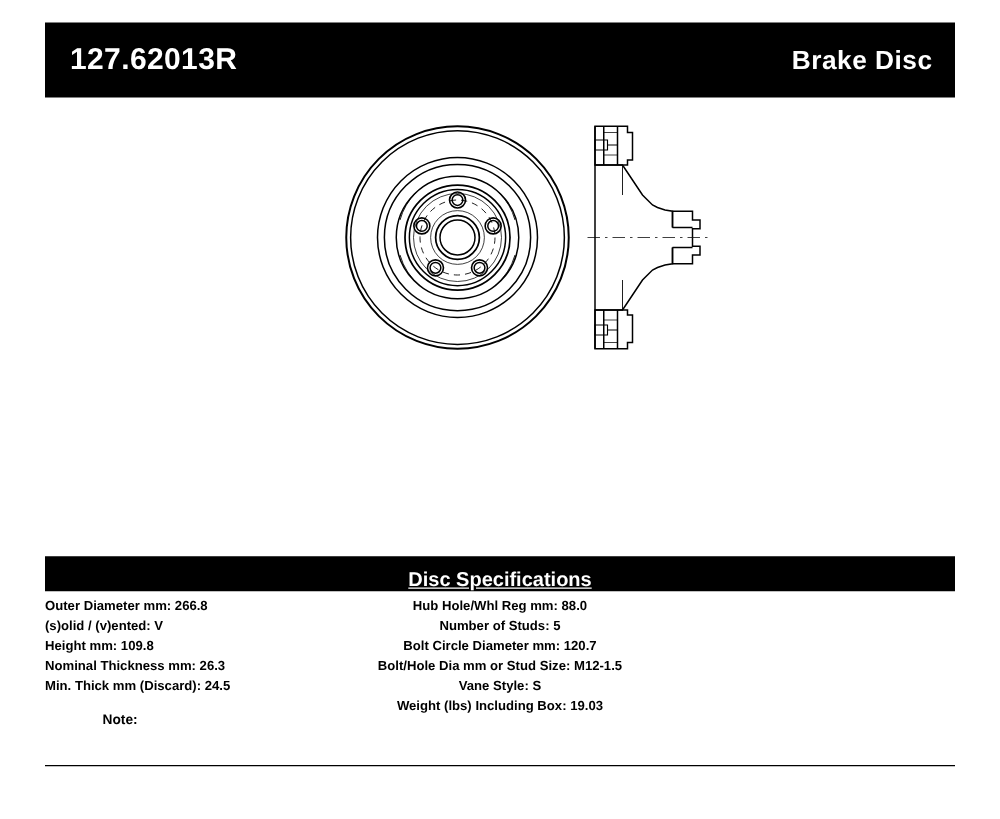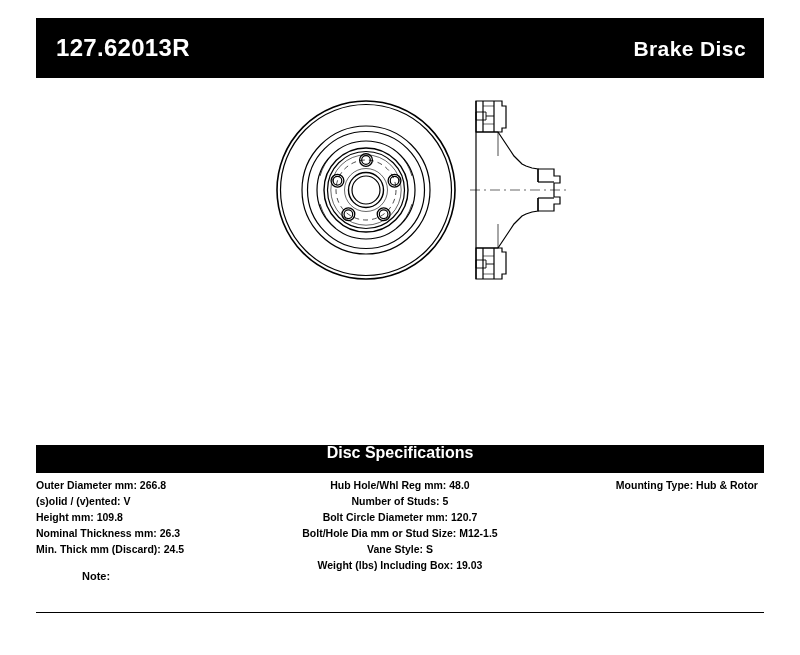--- a/index.html
+++ b/index.html
@@ -59,22 +59,23 @@
   
   .spec-title-bar {
     position: absolute;
     left: 36px;
     top: 445px;
     width: 728px;
     height: 28px;
     background: #000000;
     color: #ffffff;
     display: flex;
-    align-items: flex-start;
+    align-items: flex-end;
     justify-content: center;
+    text-decoration: underline;
   }
   .spec-title {
     font-size: 16px;
     font-weight: bold;
     line-height: 1;
   }
 
   .spec-columns {
     position: absolute;
     left: 36px;
@@ -248,31 +249,28 @@
 
   <div class="spec-col left">
     <div class="spec-line">Outer Diameter mm: 266.8</div>
     <div class="spec-line">(s)olid / (v)ented: V</div>
     <div class="spec-line">Height mm: 109.8</div>
     <div class="spec-line">Nominal Thickness mm: 26.3</div>
     <div class="spec-line">Min. Thick mm (Discard): 24.5</div>
   </div>
 
   <div class="spec-col mid">
-    <div class="spec-line">Hub Hole/Whl Reg mm: 48.0</div>
+    <div class="spec-line">Hub Hole/Whl Reg mm: 88.0</div>
     <div class="spec-line">Number of Studs: 5</div>
     <div class="spec-line">Bolt Circle Diameter mm: 120.7</div>
     <div class="spec-line">Bolt/Hole Dia mm or Stud Size: M12-1.5</div>
     <div class="spec-line">Vane Style: S</div>
     <div class="spec-line">Weight (lbs) Including Box: 19.03</div>
   </div>
 
-  <div class="spec-col right">
-    <div class="spec-line">Mounting Type: Hub &amp; Rotor</div>
-  </div>
 
 </div>
 
 <div class="note-row">
   <span class="note-label">Note:</span>
   <span></span>
 </div>
 
 <div class="bottom-rule"></div>
 

